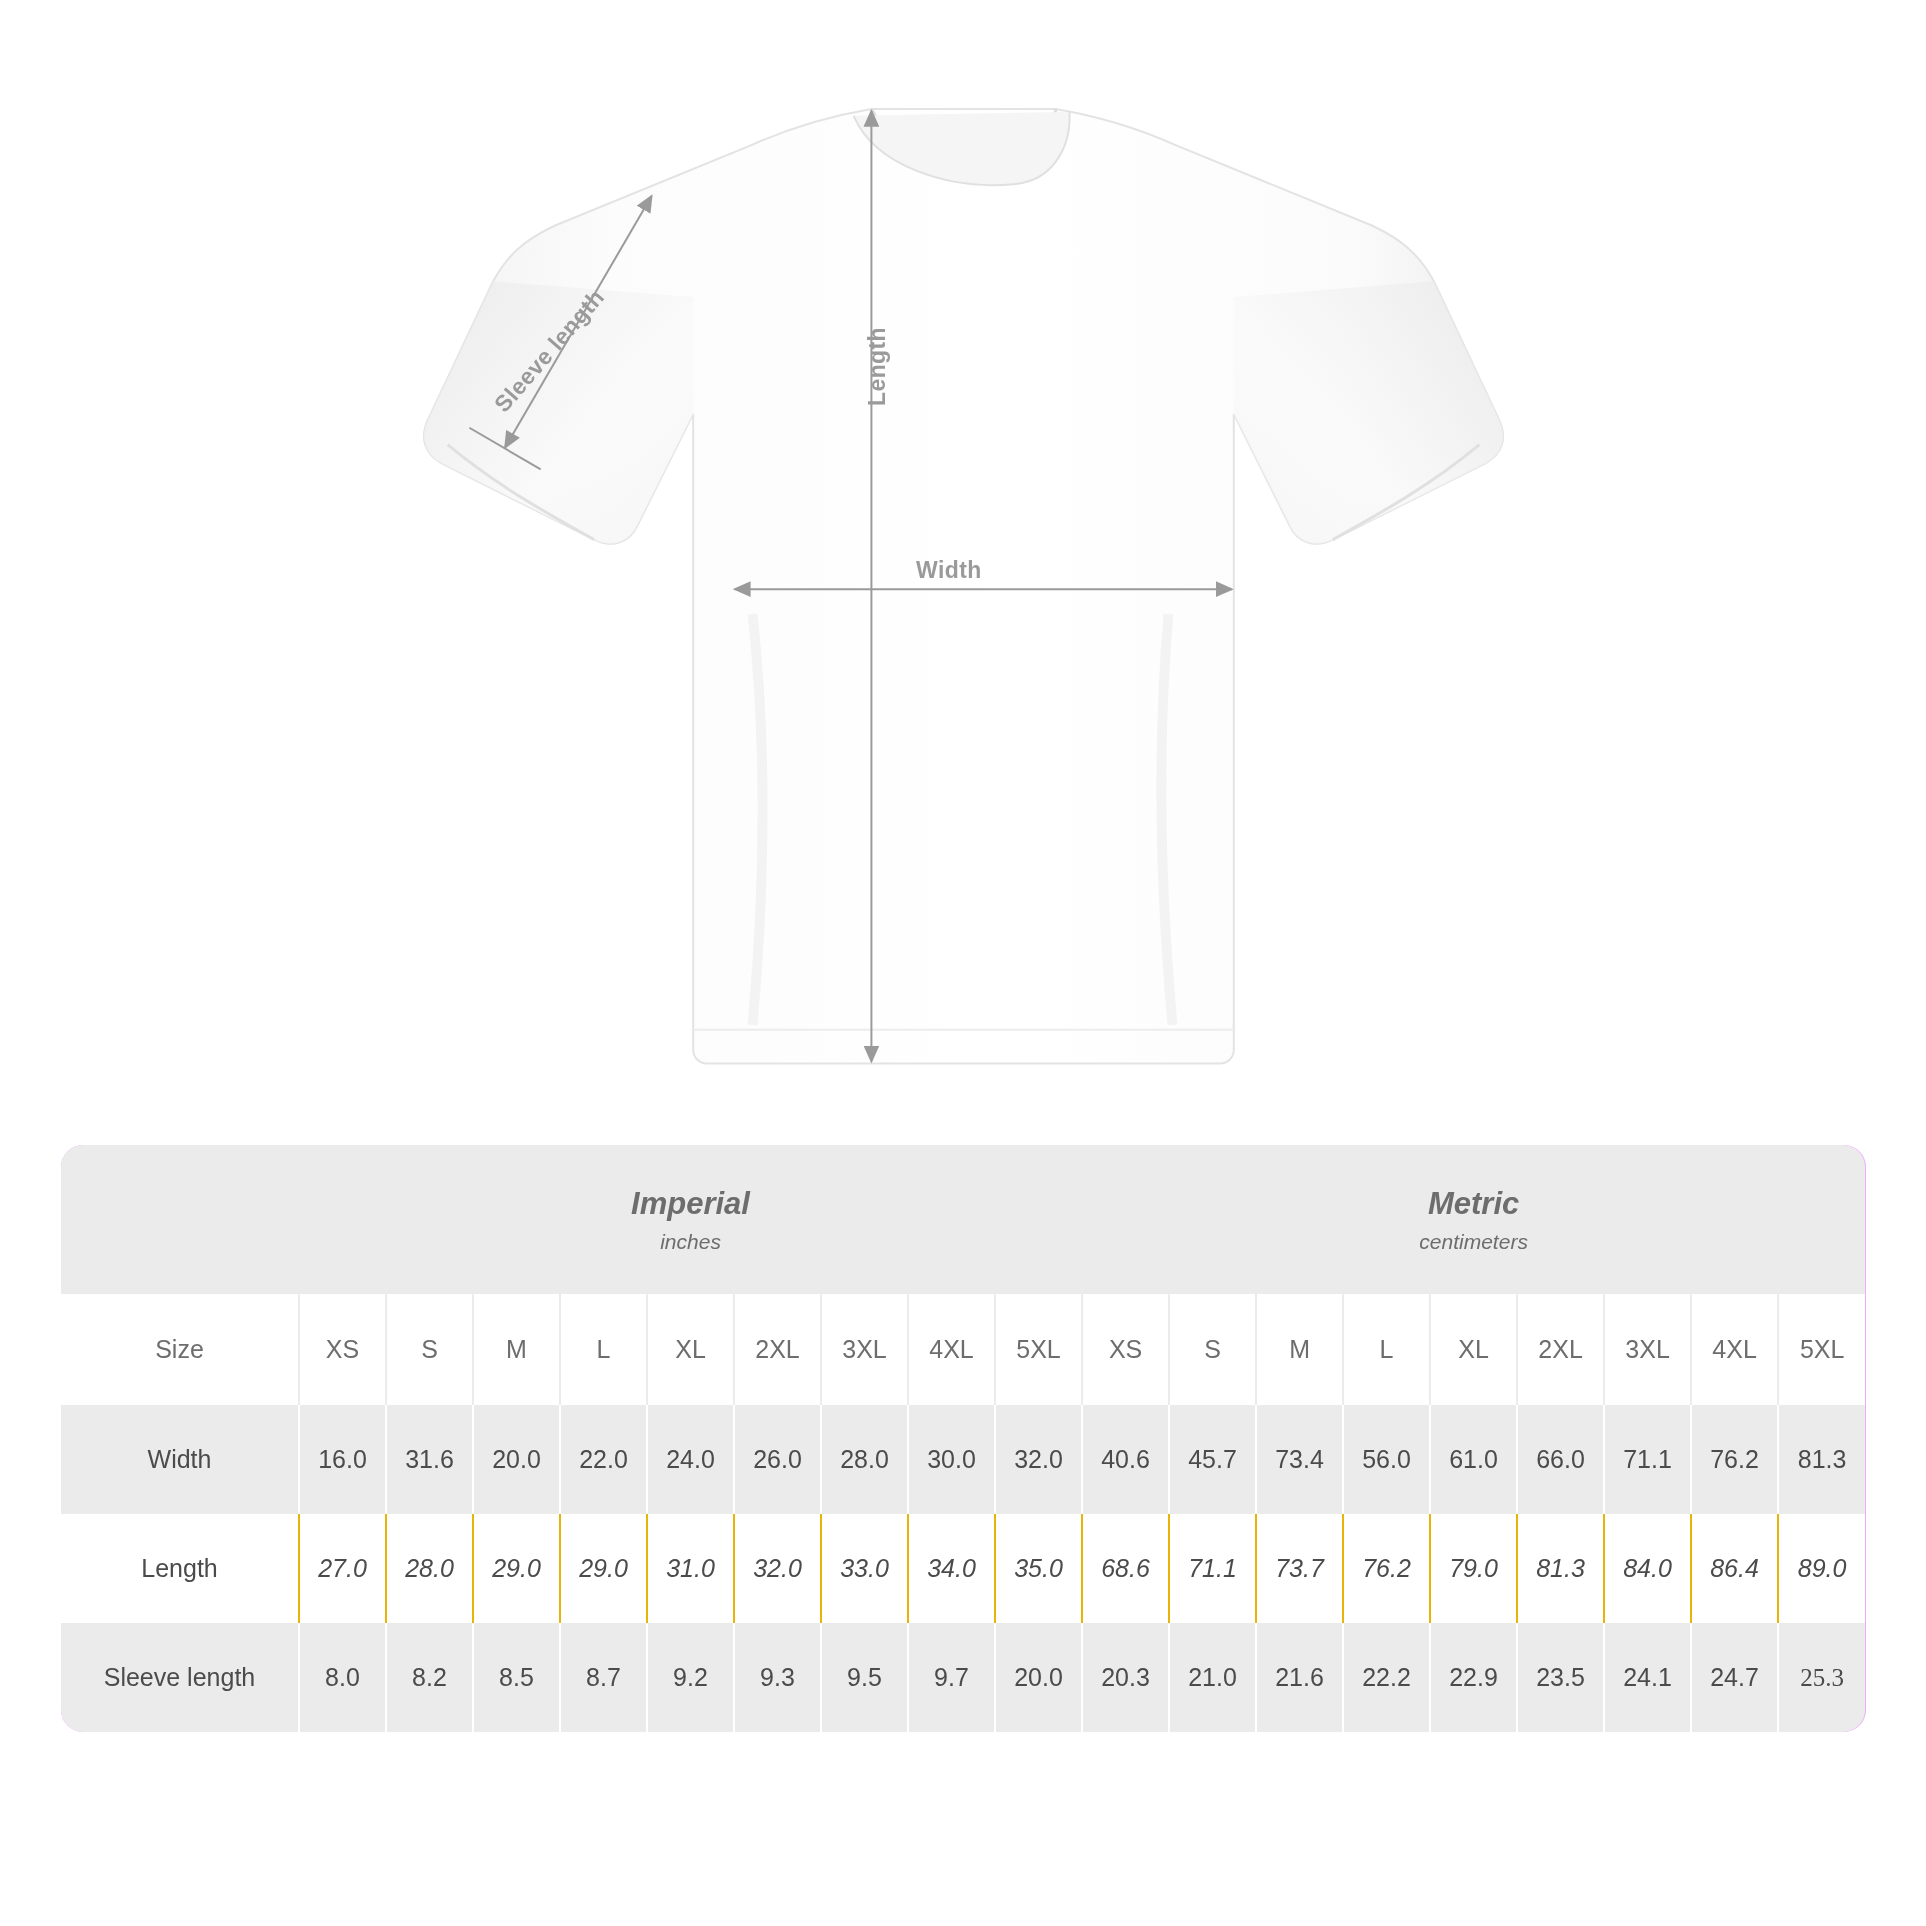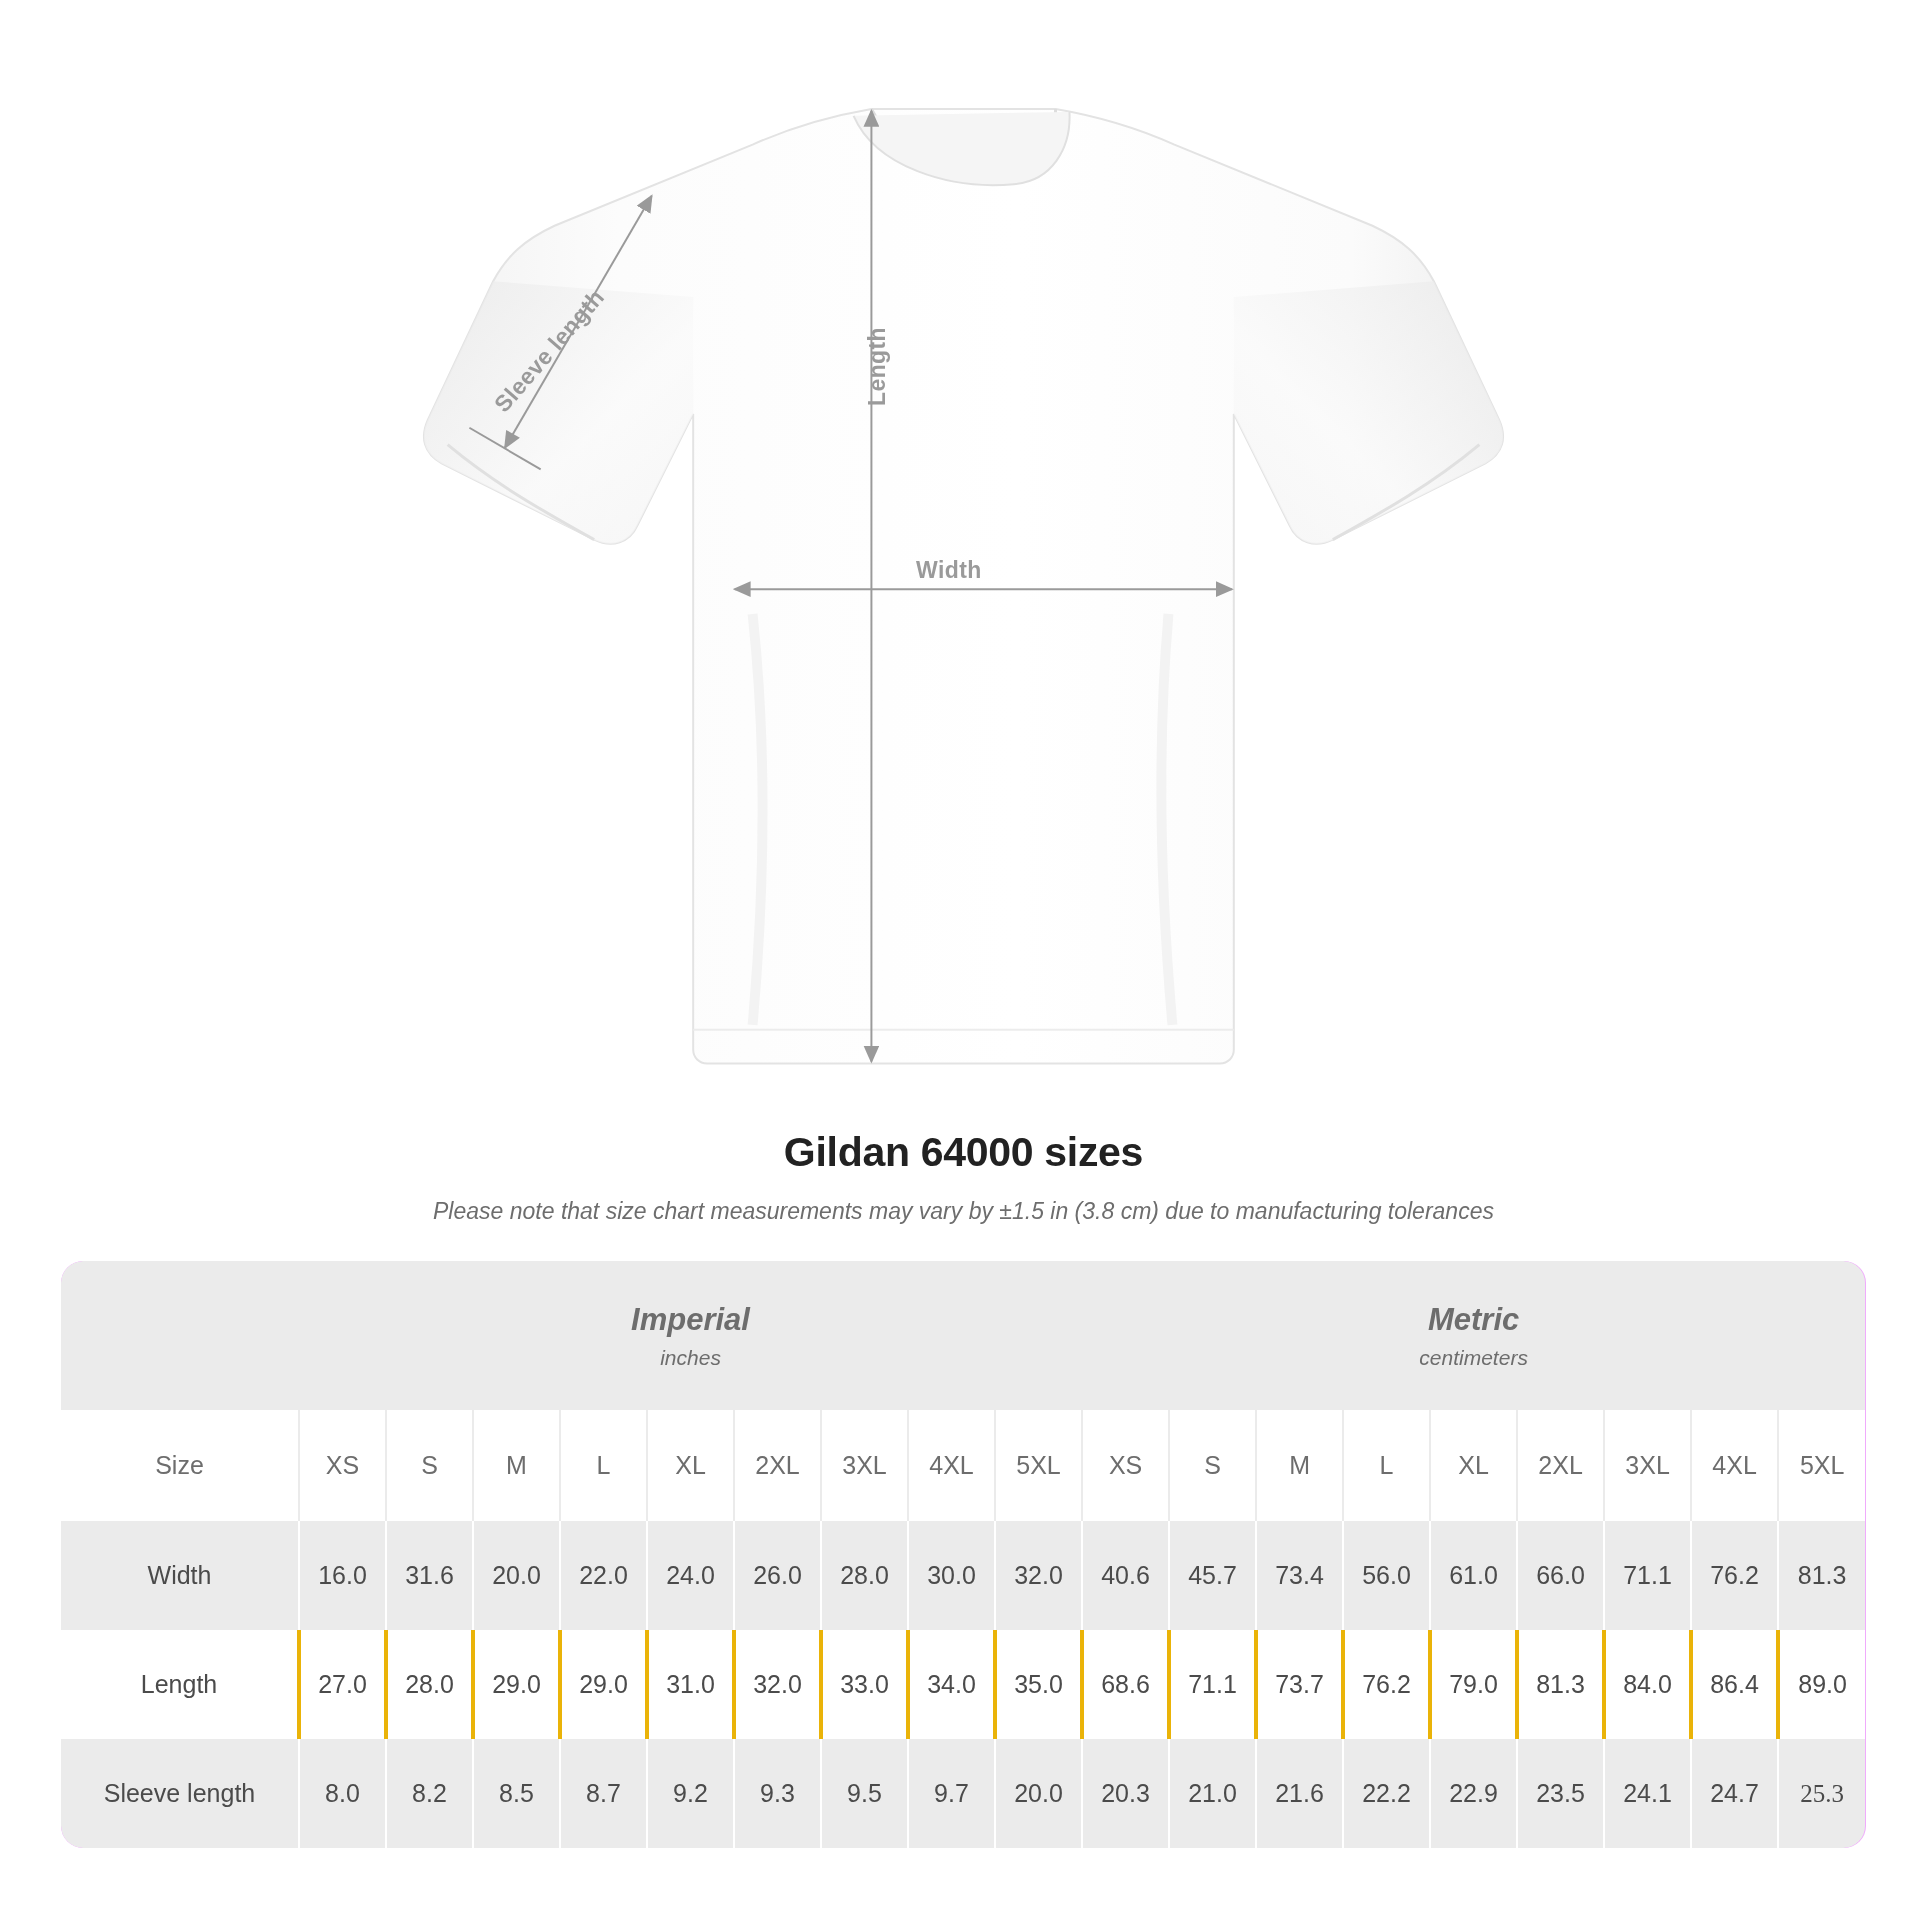--- a/index.html
+++ b/index.html
@@ -131,21 +131,22 @@
     background: #ebebeb;
   }
   .data-row.plain td {
     background: #ffffff;
   }
   
   .sep {
     border-left: 2px solid #ffffff;
   }
   .data-row.plain .sep {
-    border-left: 4px solid #eab308;
+    border-left: 2px solid #eab308;
+    font-style: italic;
   }
   .head-row .sep {
     border-left: 2px solid #ebebeb;
   }
   .corner-tl { border-top-left-radius: 22px; }
   .corner-tr { border-top-right-radius: 22px; margin-top: 16px; }
   .corner-bl { border-bottom-left-radius: 22px; }
   .corner-br { border-bottom-right-radius: 22px; font-family: Liberation Serif, serif; }
 </style>
 </head>
@@ -228,24 +229,20 @@
         <line x1="510" y1="452" x2="658" y2="198" stroke="#9a9a9a" stroke-width="2" marker-start="url(#arrowStart)" marker-end="url(#arrowEnd)"></line>
         <line x1="474" y1="432" x2="546" y2="474" stroke="#9a9a9a" stroke-width="2"></line>
       </g>
     </svg>
 
     <div class="dim-label width-label">Width</div>
     <div class="dim-label length-label">Length</div>
     <div class="dim-label sleeve-label">Sleeve length</div>
   </div>
 
-  <div class="titleblock">
-    <div class="chart-title">Gildan 64000 sizes</div>
-    <div class="chart-note">Please note that size chart measurements may vary by ±1.5 in (3.8 cm) due to manufacturing tolerances</div>
-  </div>
 
   <div class="table-wrap">
     <table class="size-table">
       <colgroup id="table-cols">
           <col style="width:238px">
           <col style="width:87px">
           <col style="width:87px">
           <col style="width:87px">
           <col style="width:87px">
           <col style="width:87px">

